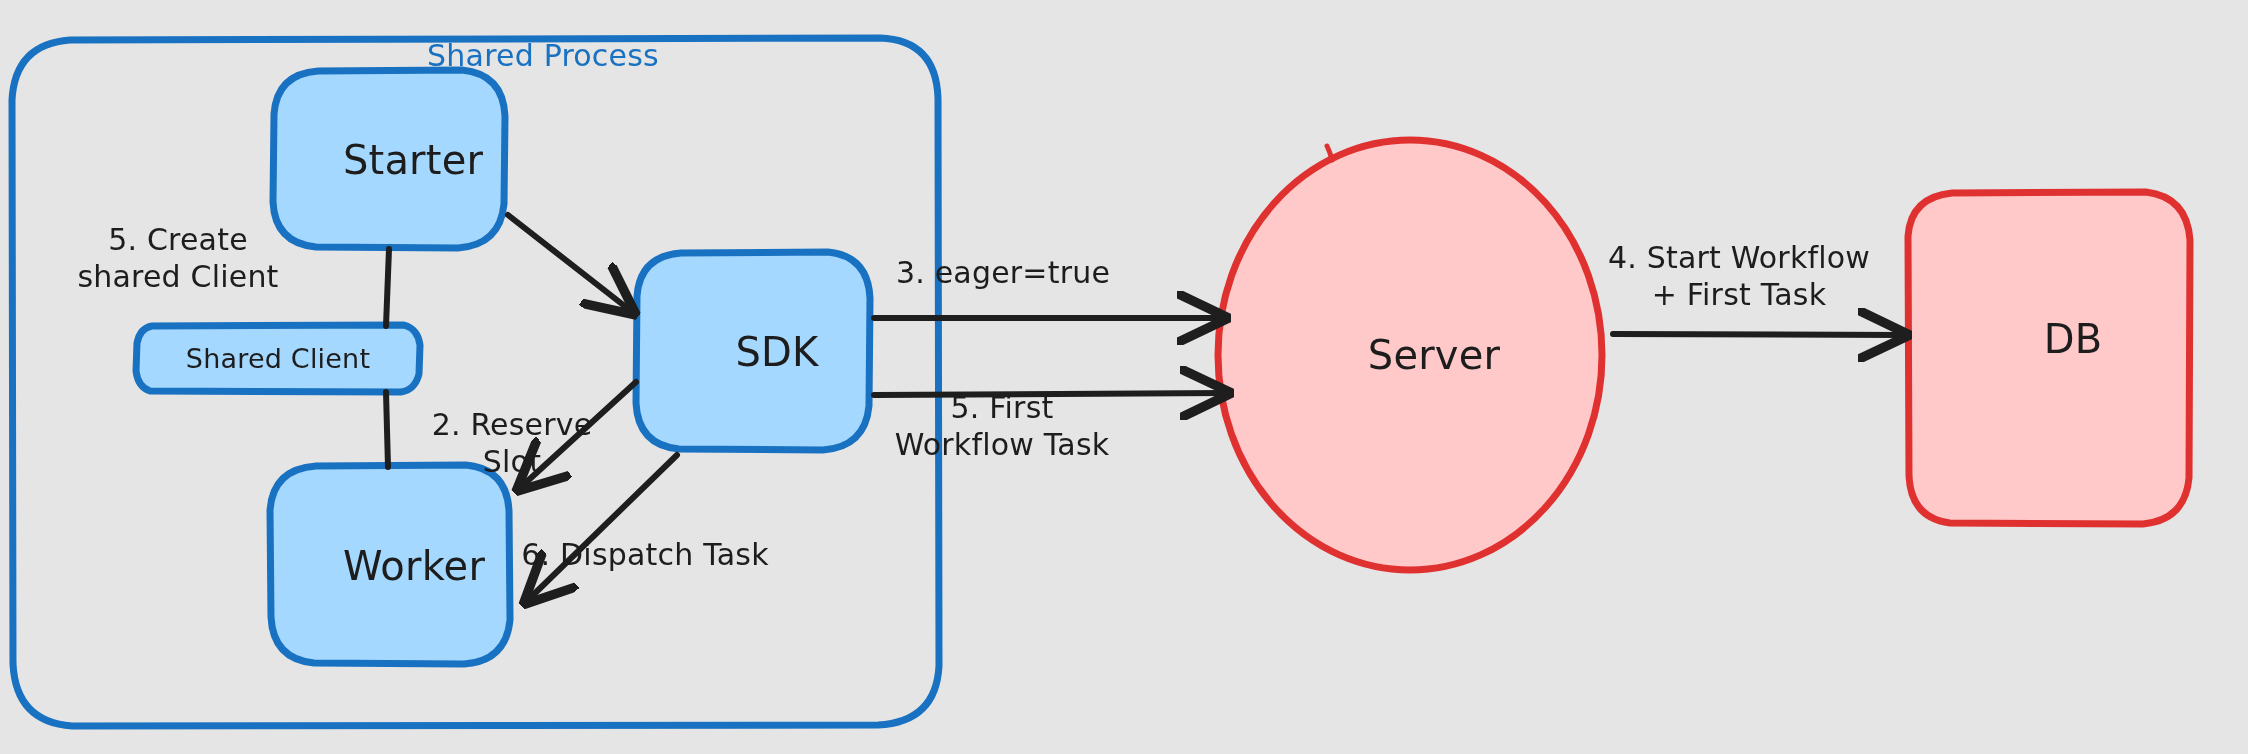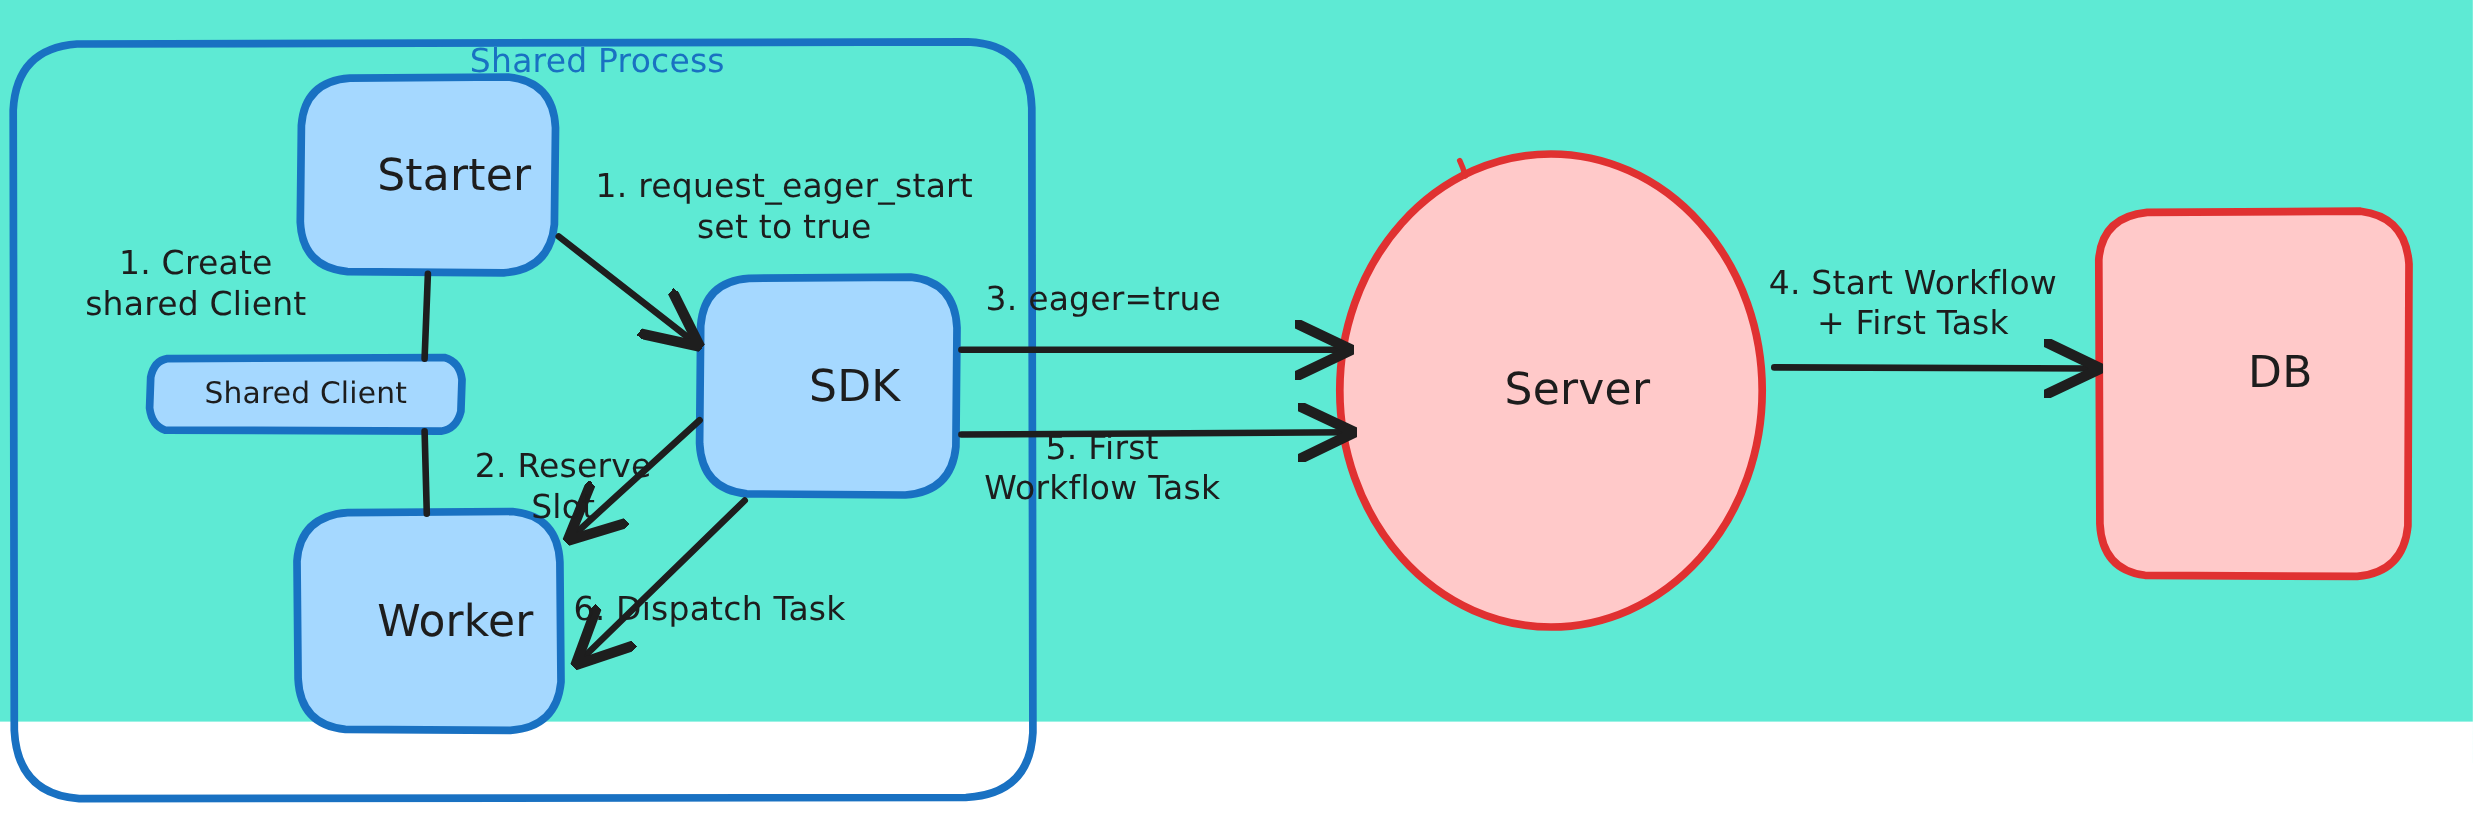--- a/index.html
+++ b/index.html
@@ -1,18 +1,18 @@
 <!DOCTYPE html>
 <html><head>
 <meta charset="utf-8">
 <style>
   html,body{margin:0;padding:0;background:#ffffff;}
   body{width:2248px;height:754px;overflow:hidden;
        font-family:"DejaVu Sans",sans-serif;}
-  #stage{position:relative;width:2248px;height:656px;background:#5eead4;}
+  #stage{position:relative;width:2248px;height:754px;background:#e5e5e5;}
   svg#canvas{position:absolute;left:0;top:0;width:2248px;height:754px;}
   .lbl{position:absolute;white-space:pre;text-align:center;
        font-family:"DejaVu Sans",sans-serif;color:#1d1d1d;
        line-height:1.22;letter-spacing:.2px;}
   .node-label{font-size:40px;font-weight:400;margin-left:24px;}
   .node-label-sm{font-size:27px;}
   .edge-label{font-size:30px;}
   .group-label{font-size:30px;color:#1971c2;}
   .ctr{transform:translate(-50%,-50%);}
 </style>
@@ -103,25 +103,23 @@
   <div class="lbl node-label-sm ctr" style="left:278px;top:359px;">Shared Client</div>
 
   <div class="lbl node-label ctr" style="left:390px;top:566px;">Worker</div>
 
   <div class="lbl node-label ctr" style="left:753px;top:352px;">SDK</div>
 
   <div class="lbl node-label ctr" style="left:1410px;top:355px;">Server</div>
 
   <div class="lbl node-label ctr" style="left:2049px;top:339px;">DB</div>
 
-  <div class="lbl edge-label" style="left:178px;top:222px;transform:translate(-50%,0);">1. Create
+  <div class="lbl edge-label" style="left:178px;top:222px;transform:translate(-50%,0);">5. Create
 shared Client</div>
 
-  <div class="lbl edge-label" style="left:713px;top:152px;transform:translate(-50%,0);">1. request_eager_start
-set to true</div>
 
   <div class="lbl edge-label" style="left:512px;top:375px;transform:translate(-50%,0);margin-top:32px;">2. Reserve
 Slot</div>
 
   <div class="lbl edge-label" style="left:1003px;top:255px;transform:translate(-50%,0);text-align:center;">3. eager=true</div>
 
   <div class="lbl edge-label" style="left:1703px;top:240px;transform:translate(-50%,0);margin-left:36px;">4. Start Workflow
 + First Task</div>
 
   <div class="lbl edge-label" style="left:1002px;top:390px;transform:translate(-50%,0);">5. First

